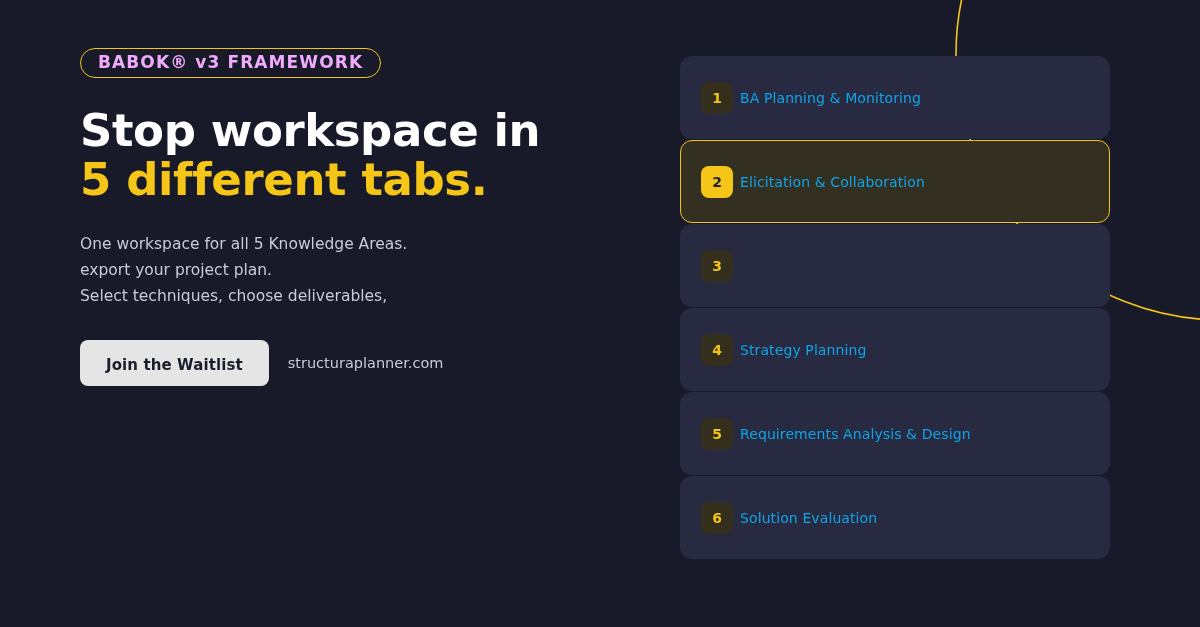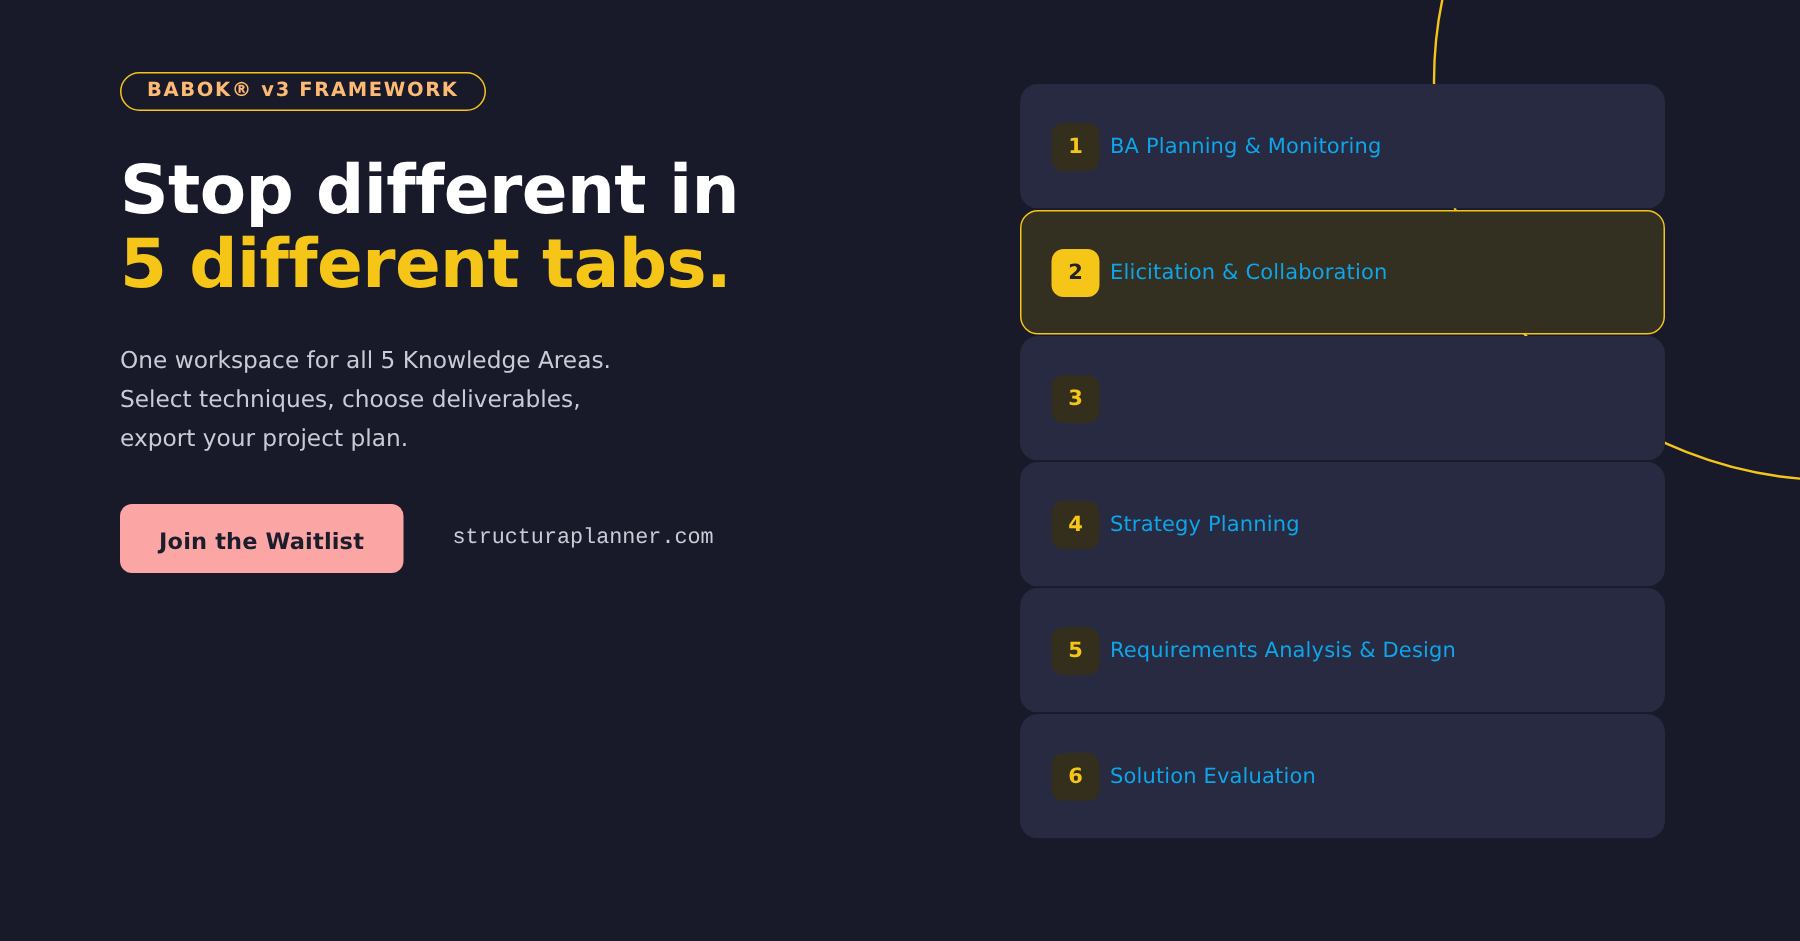--- a/index.html
+++ b/index.html
@@ -32,22 +32,22 @@
     position:absolute;
     left:80px; top:48px;
     width:520px;
   }
 
   .eyebrow-badge {
     display:inline-block;
     border:1.5px solid #f5c518;
     border-radius:999px;
     padding:5px 17px 6px 17px;
-    color:#fdba74;
-    font-size:13px;
+    color:#f0abfc;
+    font-size:17px;
     font-weight:bold;
     letter-spacing:1.1px;
     line-height:1;
     white-space:nowrap;
   }
 
   .headline {
     margin-top:28px;
     font-size:45px;
     font-weight:bold;
@@ -65,39 +65,38 @@
   }
   .subtext span { display:block; }
 
   .cta-row {
     margin-top:31px;
     display:flex;
     align-items:center;
   }
 
   .cta-button {
-    background:#fca5a5;
+    background:#e5e5e5;
     color:#1b1d2c;
     border:none;
     border-radius:8px;
     padding:16px 26px;
     height:46px;
     font-family:"DejaVu Sans", sans-serif;
     font-size:15px;
     font-weight:bold;
     letter-spacing:0.1px;
     cursor:pointer;
     white-space:nowrap;
   }
 
   .cta-url {
-    margin-left:33px;
+    margin-left:19px;
     color:#c9cbd6;
     font-size:14.5px;
-    font-family:Liberation Mono, monospace;
   }
 
   
   .right-col {
     position:absolute;
     left:680px; top:56px;
     width:430px;
     display:flex;
     flex-direction:column;
     gap:1px;
@@ -154,28 +153,28 @@
 
   <svg class="arc-layer" viewBox="0 0 1200 627" width="1200" height="627" aria-hidden="true">
     <circle id="deco-arc" cx="1222" cy="54" r="266" fill="none" stroke="#f5c518" stroke-width="1.6"></circle>
   </svg>
 
   <div class="left-col">
 
     <div class="eyebrow-badge">BABOK® v3 FRAMEWORK</div>
 
     <h1 class="headline">
-      <span class="line1">Stop different in</span>
+      <span class="line1">Stop workspace in</span>
       <span class="line2">5 different tabs.</span>
     </h1>
 
     <div class="subtext">
       <span>One workspace for all 5 Knowledge Areas.</span>
+      <span>export your project plan.</span>
       <span>Select techniques, choose deliverables,</span>
-      <span>export your project plan.</span>
     </div>
 
     <div class="cta-row">
       <button class="cta-button">Join the Waitlist</button>
       <span class="cta-url">structuraplanner.com</span>
     </div>
 
   </div>
 
   <div class="right-col" id="ka-list">

